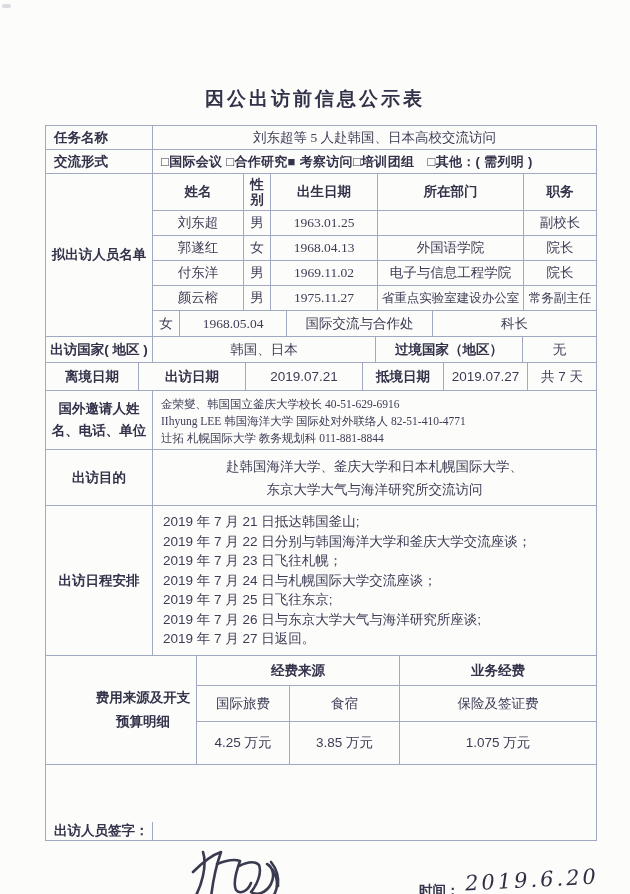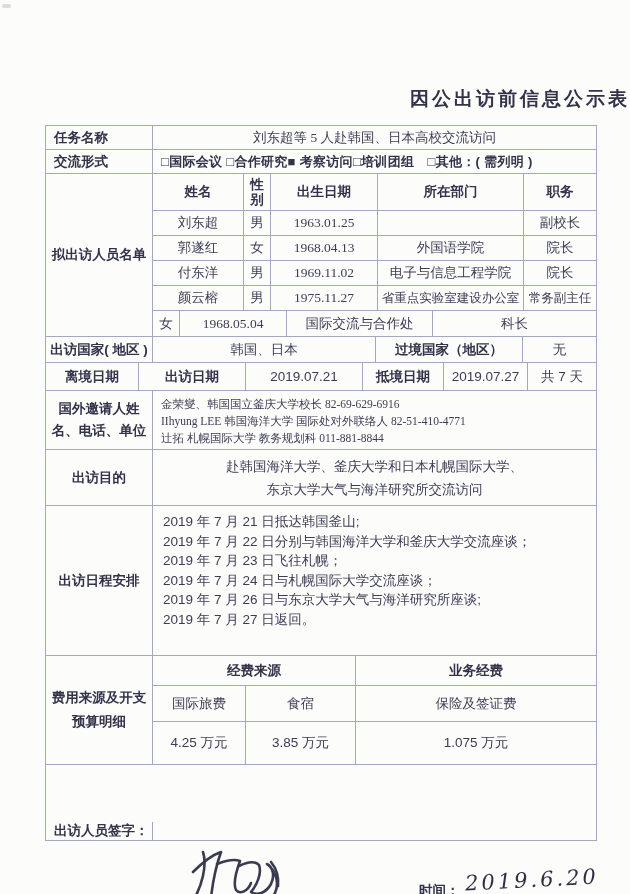--- a/index.html
+++ b/index.html
@@ -13,21 +13,21 @@
   body{
     background:var(--paper);
     position:relative;
     font-family:"Liberation Sans",sans-serif;
     color:var(--ink);
     overflow:hidden;
   }
   .speck{position:absolute;left:2px;top:4px;width:9px;height:4px;background:#b9bcc4;opacity:.5;border-radius:2px;}
   .title{
     position:absolute;top:86px;left:0;width:100%;
-    text-align:right;
+    text-align:center;
     font-family:Liberation Sans, sans-serif;
     font-weight:700;font-size:19px;letter-spacing:3px;color:var(--ink2);
   }
   .tbl{
     position:absolute;left:45px;top:125px;width:552px;
     border:1px solid var(--bd);
     background:transparent;
   }
   .row{display:flex;width:100%;}
   .bb{border-bottom:1px solid var(--bd);}
@@ -175,48 +175,49 @@
     <div class="cell w-arrv br sans">2019.07.27</div>
     <div class="cell grow sans">共 7 天</div>
   </div>
 
   <div class="row bb h-inv">
     <div class="cell w-lab br lab col" style="line-height:22px;">
       <span>国外邀请人姓</span>
       <span>名、电话、单位</span>
     </div>
     <div class="col grow inv-lines">
-      <div class="small-serif">金荣燮、韩国国立釜庆大学校长 82-69-629-6916</div>
+      <div class="small-serif">金荣燮、韩国国立釜庆大学校长 40-51-629-6916</div>
       <div class="small-serif">IIhyung LEE 韩国海洋大学 国际处对外联络人 82-51-410-4771</div>
       <div class="small-serif">辻拓 札幌国际大学 教务规划科 011-881-8844</div>
     </div>
   </div>
 
   <div class="row bb h-pur">
     <div class="cell w-lab br lab">出访目的</div>
     <div class="cell grow col pur-lines">
       <div class="sans">赴韩国海洋大学、釜庆大学和日本札幌国际大学、</div>
       <div class="sans">东京大学大气与海洋研究所交流访问</div>
     </div>
   </div>
 
   <div class="row bb h-itin">
     <div class="cell w-lab br lab">出访日程安排</div>
     <div class="col grow itin-lines sans">
       <div>2019 年 7 月 21 日抵达韩国釜山;</div>
       <div>2019 年 7 月 22 日分别与韩国海洋大学和釜庆大学交流座谈；</div>
       <div>2019 年 7 月 23 日飞往札幌；</div>
       <div>2019 年 7 月 24 日与札幌国际大学交流座谈；</div>
+      <div>2019 年 7 月 25 日飞往东京;</div>
       <div>2019 年 7 月 26 日与东京大学大气与海洋研究所座谈;</div>
       <div>2019 年 7 月 27 日返回。</div>
     </div>
   </div>
 
   <div class="row bb">
-    <div class="cell w-lab br lab col" style="line-height:24px;">
+    <div class="cell w-lab br lab col" style="line-height:24px;margin-left:44px;">
       <span>费用来源及开支</span>
       <span>预算明细</span>
     </div>
     <div class="col grow">
       <div class="row bb h-b1">
         <div class="cell w-span br lab">经费来源</div>
         <div class="cell grow lab">业务经费</div>
       </div>
       <div class="row bb h-b2">
         <div class="cell w-ba br sans">国际旅费</div>

